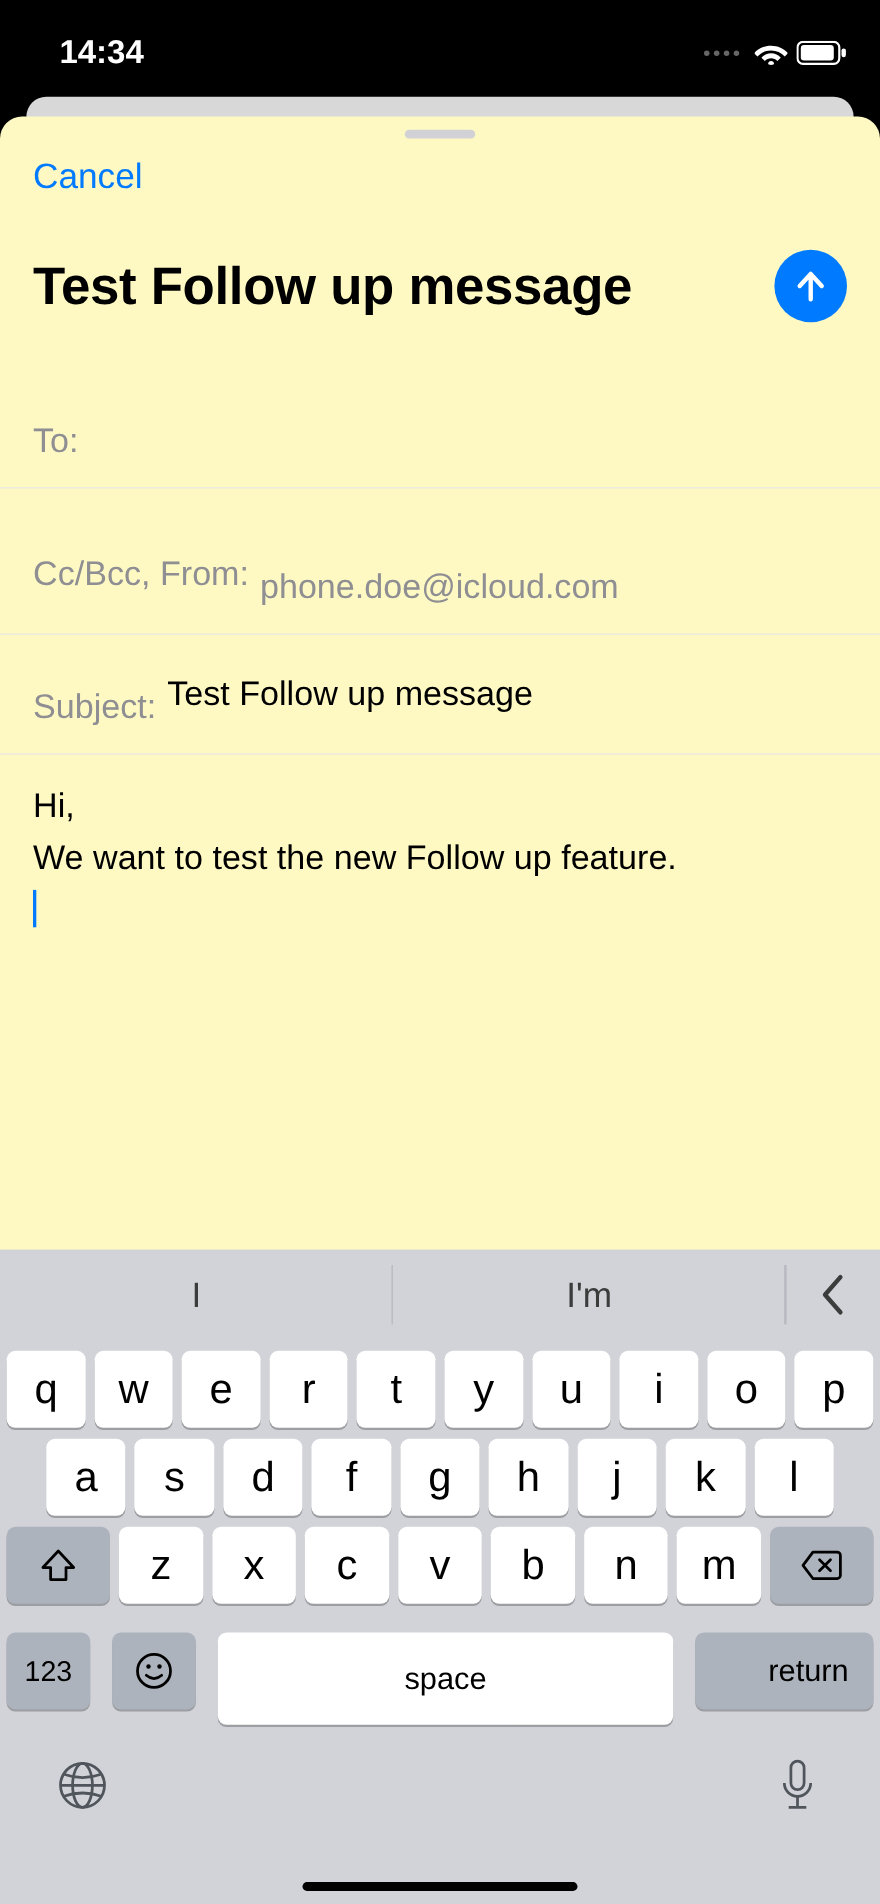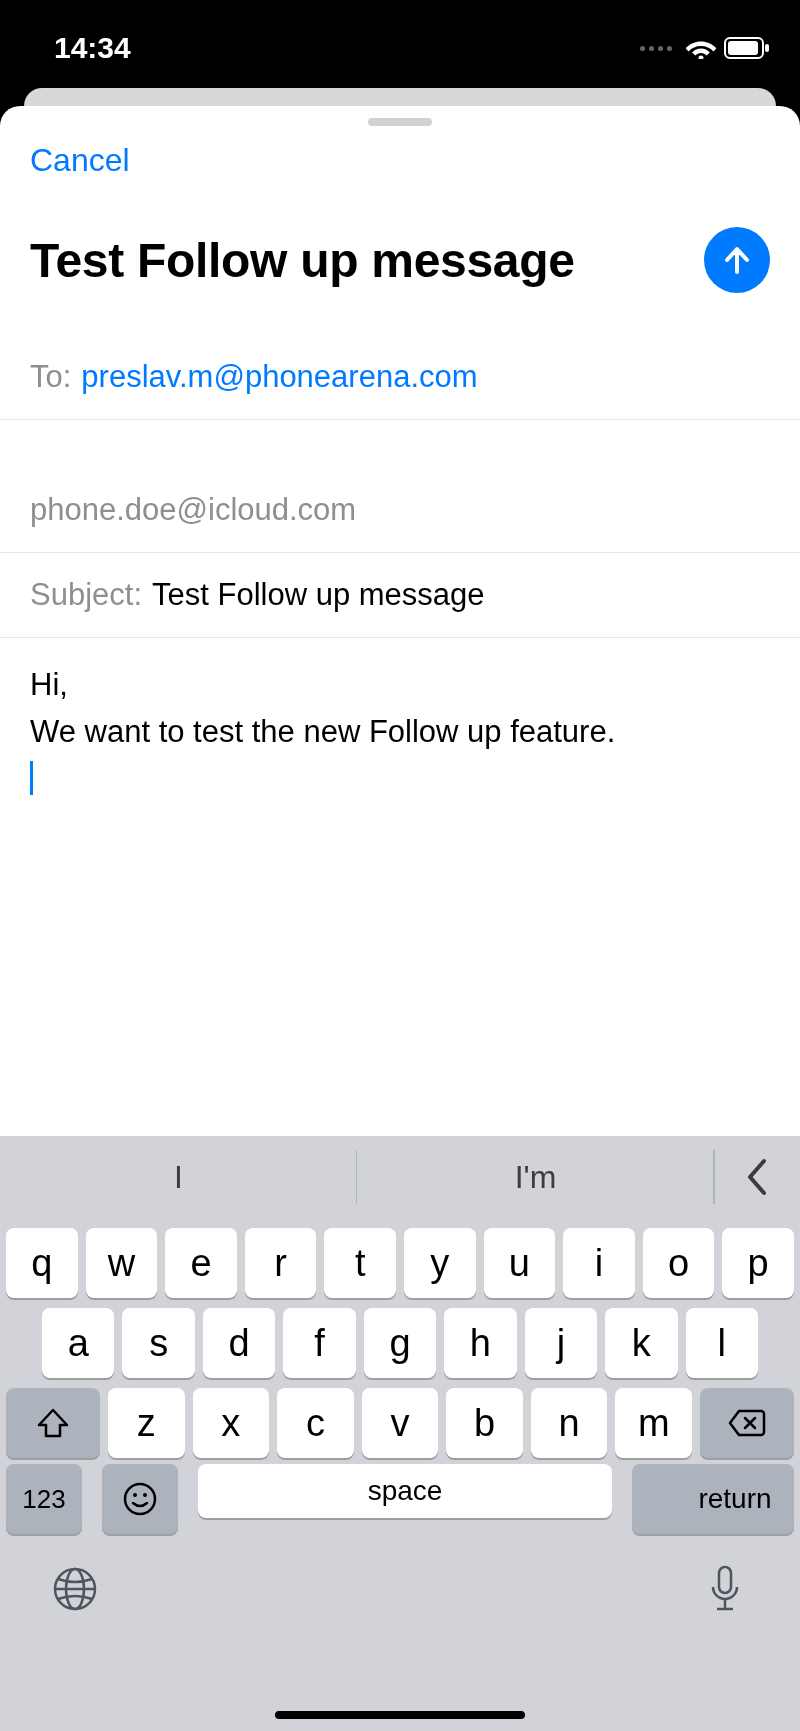--- a/index.html
+++ b/index.html
@@ -55,21 +55,21 @@
       height: 40px;
       background: #d8d8d8;
       border-radius: 18px 18px 0 0;
     }
     .sheet {
       position: absolute;
       top: 106px;
       left: 0;
       right: 0;
       bottom: 0;
-      background: #ffffff;
+      background: #fef9c3;
       border-radius: 20px 20px 0 0;
     }
     .grabber {
       width: 64px;
       height: 8px;
       background: #d1d1d6;
       border-radius: 4px;
       margin: 12px auto 0;
     }
     .nav-row {
@@ -112,20 +112,21 @@
     .field-row {
       padding: 24px 30px;
       border-bottom: 1px solid #e5e5ea;
       display: flex;
       align-items: center;
       font-size: 31px;
       gap: 10px;
     }
     .field-label {
       color: #8e8e93;
+      margin-top: 24px;
     }
     .field-value-blue {
       color: #007aff;
     }
     .field-value-gray {
       color: #8e8e93;
       margin-top: 48px;
     }
     .field-value-black {
       color: #000;
@@ -220,21 +221,21 @@
       align-items: center;
       justify-content: center;
     }
     .key-shift, .key-backspace {
       flex: 0 0 94px;
       background: #adb3bc;
     }
     .fn-row {
       display: flex;
       gap: 20px;
-      margin-top: 6px;
+      margin-top: 26px;
       padding: 0 6px;
     }
     .key-123 {
       flex: 0 0 76px;
       height: 70px;
       background: #adb3bc;
       border-radius: 8px;
       box-shadow: 0 2px 0 rgba(0,0,0,0.25);
       display: flex;
       align-items: center;
@@ -246,21 +247,21 @@
       height: 70px;
       background: #adb3bc;
       border-radius: 8px;
       box-shadow: 0 2px 0 rgba(0,0,0,0.25);
       display: flex;
       align-items: center;
       justify-content: center;
     }
     .key-space {
       flex: 1;
-      height: 54px;
+      height: 84px;
       background: #fff;
       border-radius: 8px;
       box-shadow: 0 2px 0 rgba(0,0,0,0.25);
       display: flex;
       align-items: center;
       justify-content: center;
       font-size: 28px;
     }
     .key-return {
       flex: 0 0 162px;
@@ -338,24 +339,24 @@
     <div class="title">Test Follow up message</div>
     <button class="send-btn">
       <svg width="36" height="36" viewBox="0 0 36 36">
         <path fill="none" stroke="#fff" stroke-width="4" stroke-linecap="round" stroke-linejoin="round" d="M18 30 V8 M8 18 L18 7 L28 18"></path>
       </svg>
     </button>
   </div>
 
   <div class="field-row">
     <span class="field-label">To:</span>
-    <span class="field-value-blue">preslav.m@phonearena.com</span>
   </div>
 
   <div class="field-row">
+    <span class="field-label">Cc/Bcc, From:</span>
     <span class="field-value-gray">phone.doe@icloud.com</span>
   </div>
 
   <div class="field-row">
     <span class="field-label">Subject:</span>
     <span class="field-value-black">Test Follow up message</span>
   </div>
 
   <div class="body-area">
     <span class="line">Hi,</span>

